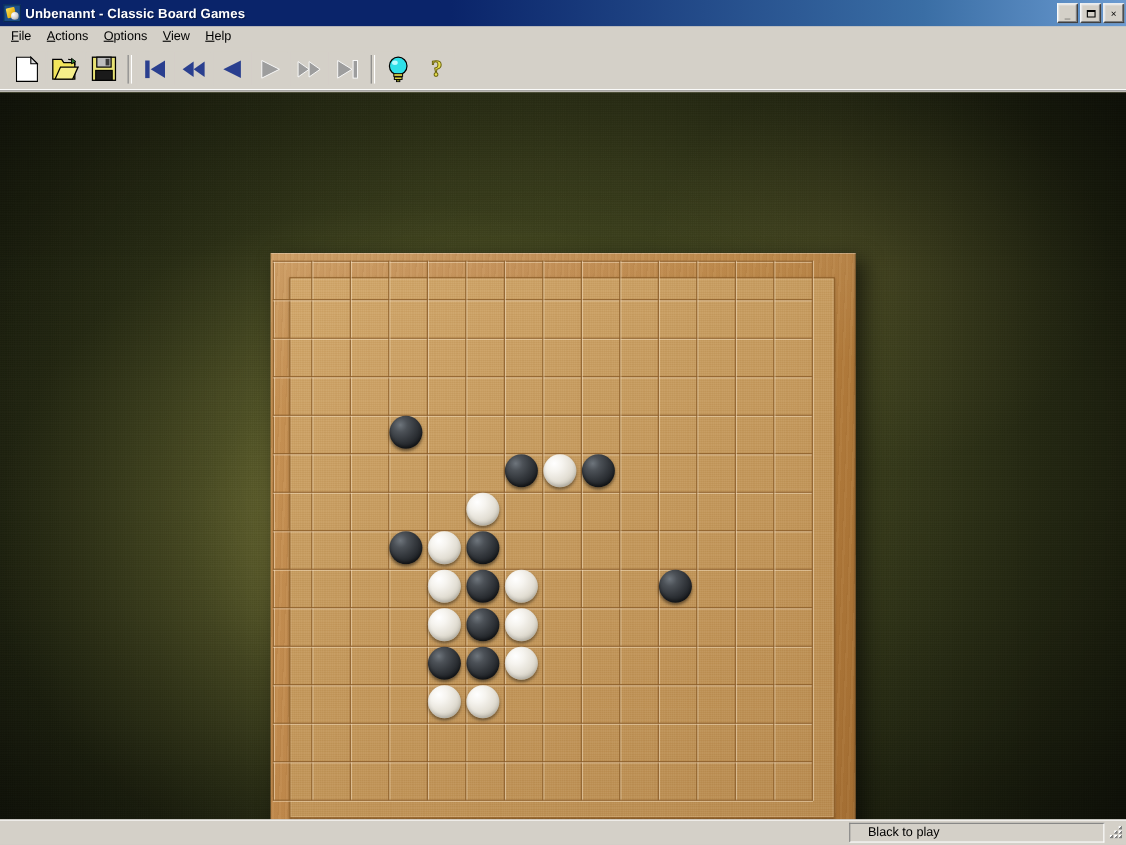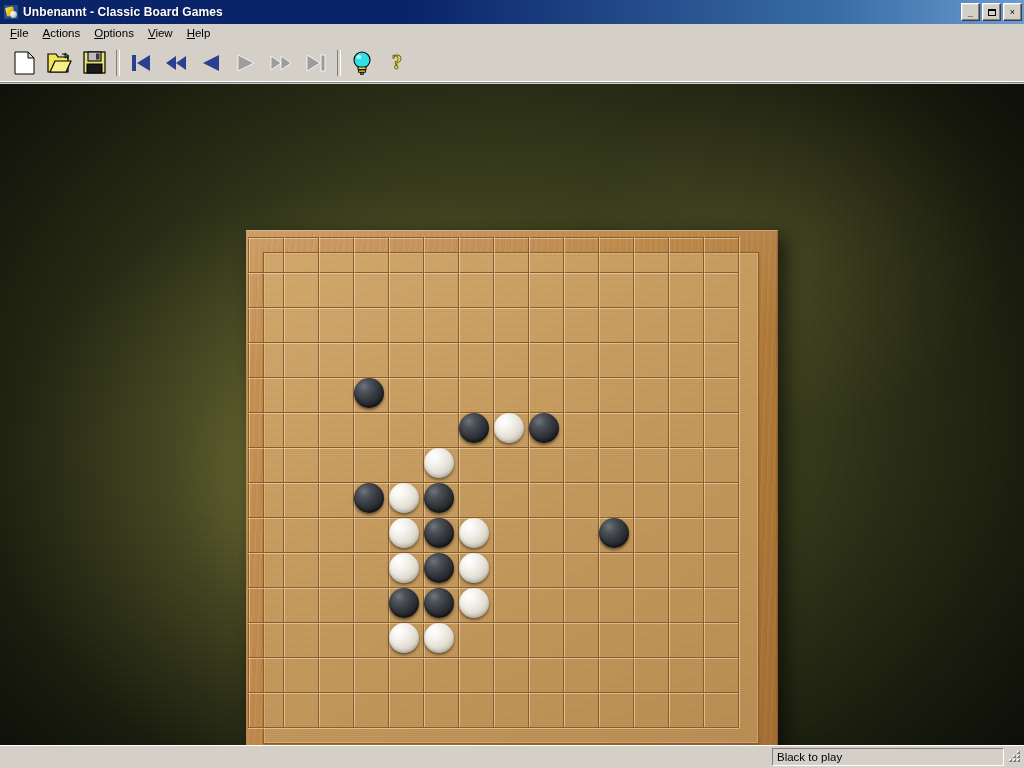--- a/index.html
+++ b/index.html
@@ -239,21 +239,21 @@
   }
   #status-spacer { flex: 1 1 auto; }
   #status-pane {
     width: 232px; height: 18px;
     margin-right: 2px;
     background: #d4d0c8;
     border: 1px solid;
     border-color: #808080 #ffffff #ffffff #808080;
     box-sizing: border-box;
     display: flex; align-items: center;
-    padding-left: 4px;
+    padding-left: 16px;
     flex: 0 0 auto;
   }
   #status-text { font-size: 11.5px; color: #000; white-space: nowrap; }
   #resize-grip {
     width: 16px; height: 18px;
     position: relative;
     flex: 0 0 auto;
     margin-right: 2px;
   }
   #resize-grip i {

